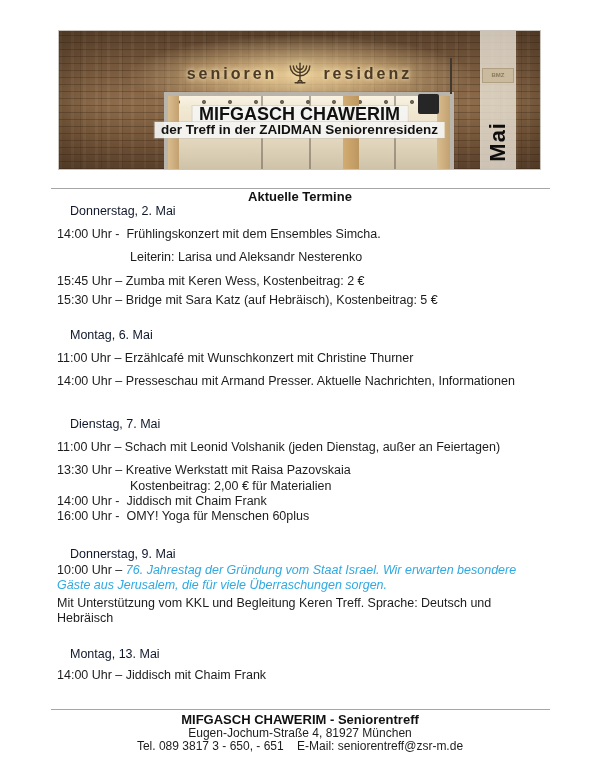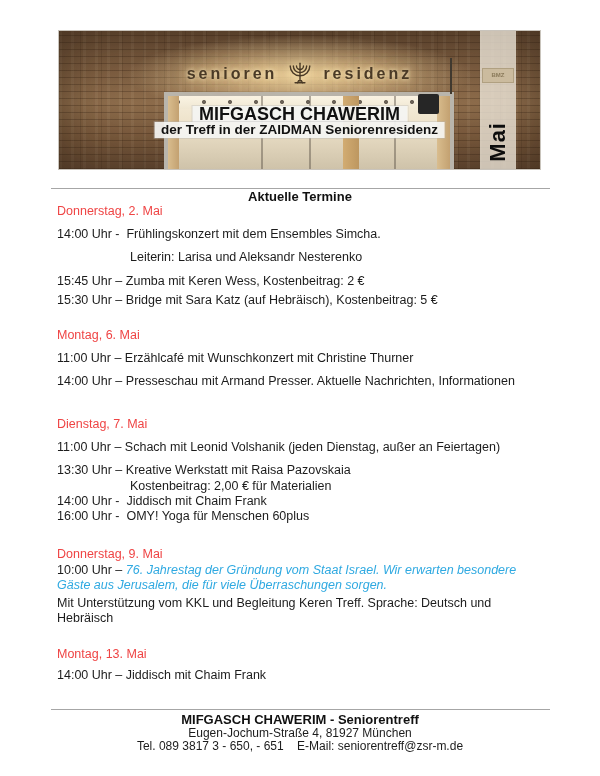--- a/index.html
+++ b/index.html
@@ -65,21 +65,21 @@
   }
   
   .h-title{position:absolute;left:0;top:170px;width:600px;text-align:center;
     font-size:13px;font-weight:bold;color:#111;margin-top:19px;}
   .rule{position:absolute;left:51px;width:499px;height:1px;background:#a6a6a6;}
   .rule-top{top:188px;}
   .rule-bottom{top:709px;}
   
   .ln{position:absolute;left:57px;font-size:12.5px;line-height:15px;white-space:pre;color:#1c1c1c;}
   .ln.ind{left:130px;}
-  .date{color:#ef4444;}
+  .date{color:#0f172a;margin-left:13px;}
   .hl{color:#2fa9e1;font-style:italic;}
   
   .f-title{position:absolute;left:0;width:600px;top:712px;text-align:center;
     font-size:13px;font-weight:bold;color:#111;}
   .f-line{position:absolute;left:0;width:600px;text-align:center;font-size:12px;color:#1c1c1c;white-space:pre;}
   .f1{top:726px;} .f2{top:739px;}
 </style>
 </head>
 <body>
 

